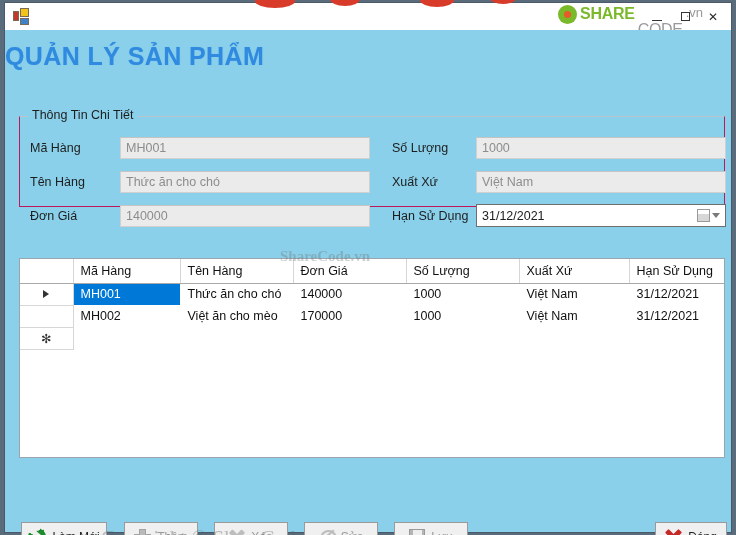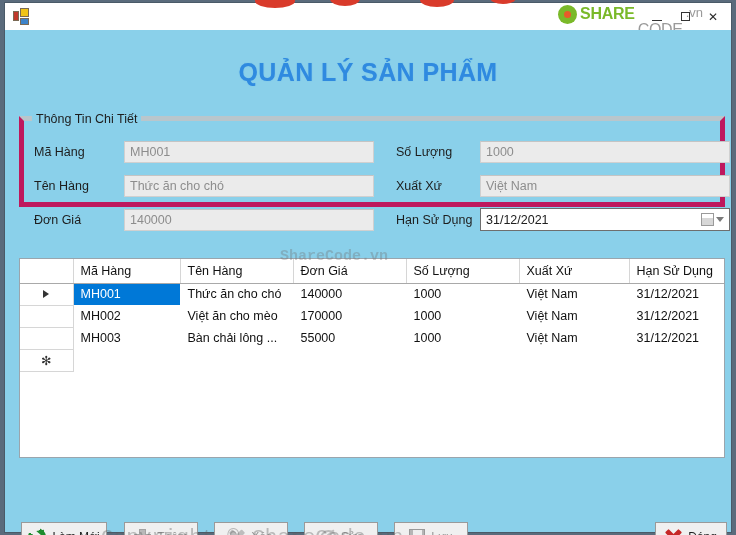--- a/index.html
+++ b/index.html
@@ -104,35 +104,35 @@
 
   
   #content {
     flex: 1;
     background: #8ad0ea;
     position: relative;
     padding: 0;
   }
 
   #page-title {
-    text-align: center;
+    text-align: left;
     color: #2f8ae0;
     font-size: 25px;
     font-weight: bold;
-    padding-top: 28px;
+    padding-top: 12px;
     letter-spacing: 0.4px;
     text-shadow: 0 0 1px rgba(47,138,224,0.3);
   }
 
   
   #detail-group {
     position: absolute;
     left: 14px; top: 86px;
     width: 706px; height: 91px;
-    border: 5px solid #be185d;
+    border: 1px solid #be185d;
     border-top-color: #b9c6cc;
   }
   #detail-legend {
     position: absolute;
     left: 8px; top: -9px;
     background: #8ad0ea;
     padding: 0 4px;
     font-size: 12.5px;
     color: #1d1d1d;
   }
@@ -407,21 +407,21 @@
     width:11px; height:6px;
     background:#d8d8d8;
     border:1px solid #a6a6a6;
   }
 
   
   .wm {
     position: absolute;
     pointer-events: none;
     color: rgba(120,120,120,0.30);
-    font-family: Liberation Mono, monospace;
+    font-family: Liberation Serif, serif;
     white-space: nowrap;
     user-select: none;
   }
   #wm-grid {
     left: 275px; top: 218px;
     font-size: 15px;
     font-weight: bold;
     color: rgba(110,110,110,0.33);
   }
   #wm-bottom {
@@ -547,29 +547,20 @@
           <tr>
             <td class="rowhdr"></td>
             <td class="c0">MH002</td>
             <td>Việt ăn cho mèo</td>
             <td>170000</td>
             <td>1000</td>
             <td>Việt Nam</td>
             <td>31/12/2021</td>
           </tr>
           <tr>
-            <td class="rowhdr"></td>
-            <td class="c0">MH003</td>
-            <td>Bàn chải lông ...</td>
-            <td>55000</td>
-            <td>1000</td>
-            <td>Việt Nam</td>
-            <td>31/12/2021</td>
-          </tr>
-          <tr>
             <td class="rowhdr">✻</td>
             <td class="c0"></td>
             <td></td>
             <td></td>
             <td></td>
             <td></td>
             <td></td>
           </tr>
           <tr class="grid-filler" style="height:80px">
             <td style="border-right:none;border-bottom:none;background:#fff"></td>

